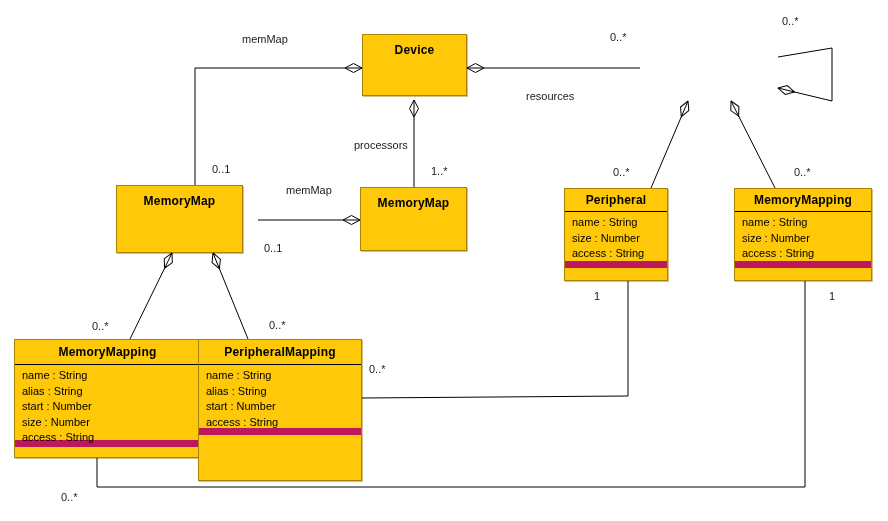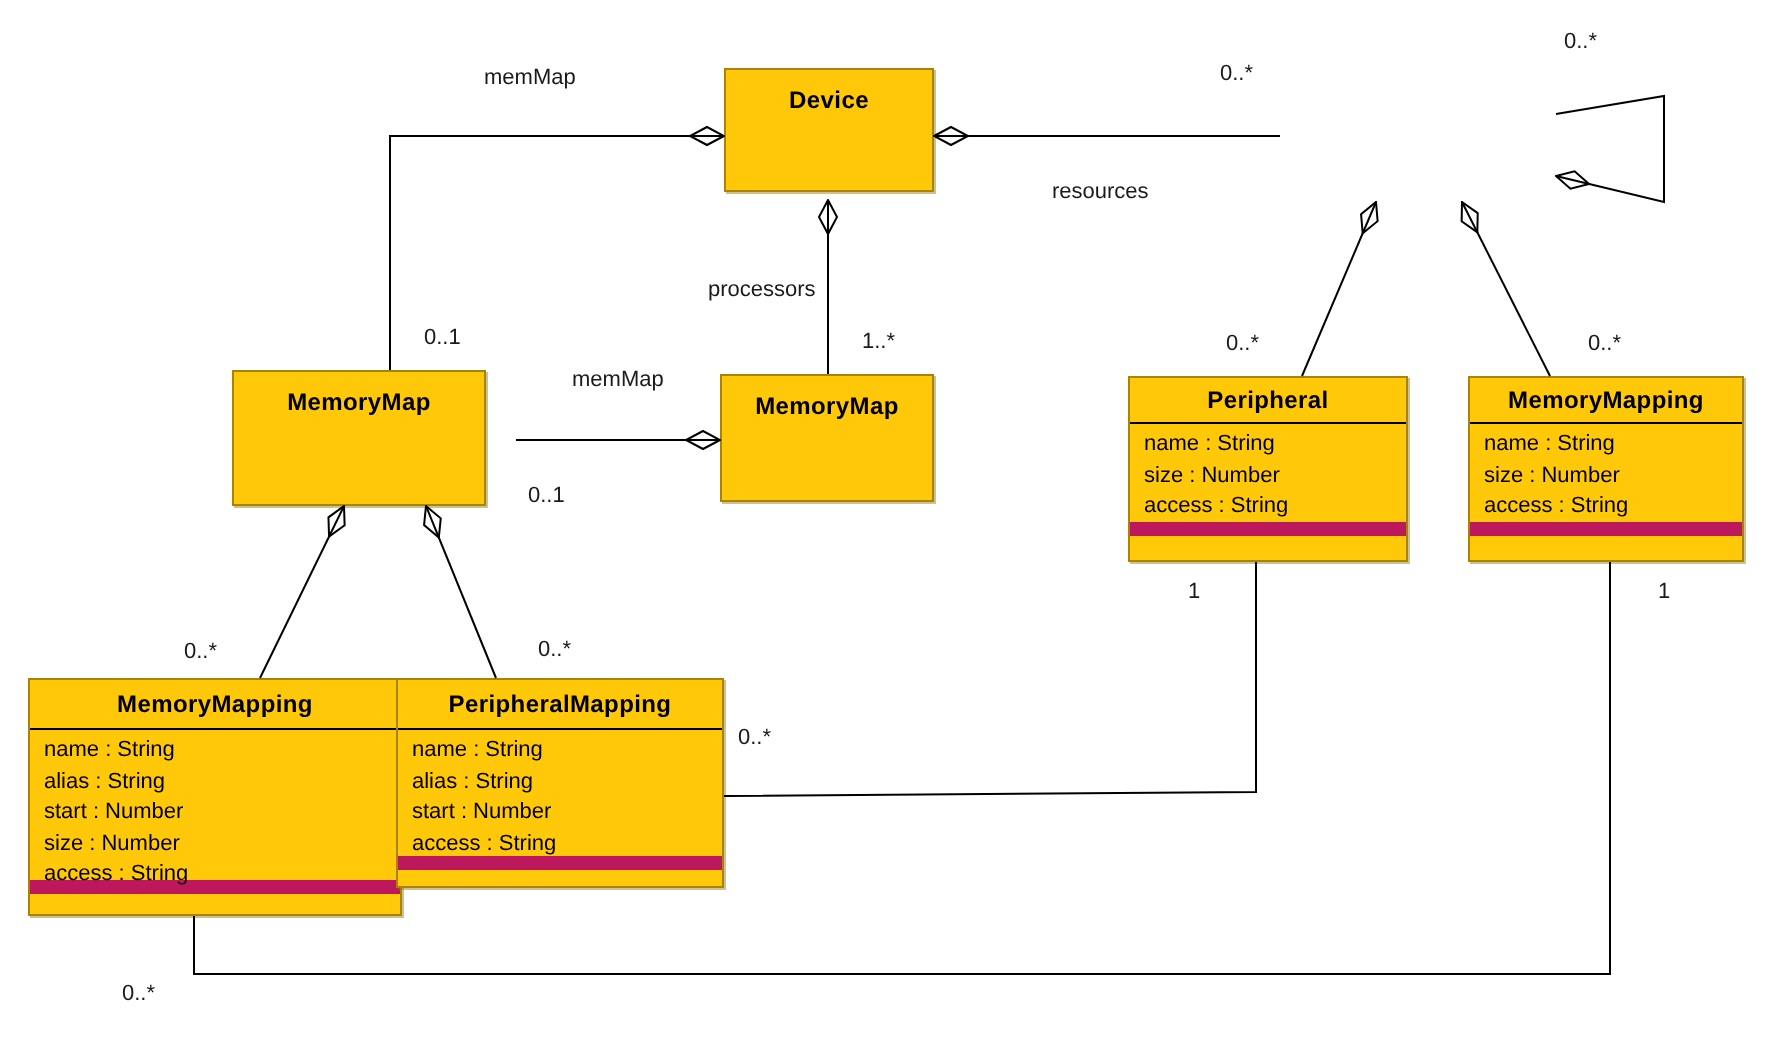--- a/index.html
+++ b/index.html
@@ -74,21 +74,21 @@
 
 
   <div class="uml-class simple" style="left:116px;top:185px;width:127px;height:68px">
     <div class="title">MemoryMap</div>
   </div>
 
   <div class="uml-class simple" style="left:360px;top:187px;width:107px;height:64px">
     <div class="title">MemoryMap</div>
   </div>
 
-  <div class="uml-class comp" style="left:564px;top:188px;width:140px;height:93px">
+  <div class="uml-class comp" style="left:564px;top:188px;width:104px;height:93px">
     <div class="title" style="height:22px">Peripheral</div>
     <div class="attrs" style="height:56px">
       <div>name : String</div>
       <div>size : Number</div>
       <div>access : String</div>
     </div>
     <div class="empty"></div>
   </div>
 
   <div class="uml-class comp" style="left:734px;top:188px;width:138px;height:93px">
@@ -106,21 +106,21 @@
     <div class="attrs" style="height:82px">
       <div>name : String</div>
       <div>alias : String</div>
       <div>start : Number</div>
       <div>size : Number</div>
       <div>access : String</div>
     </div>
     <div class="empty"></div>
   </div>
 
-  <div class="uml-class comp" style="left:198px;top:339px;width:164px;height:105px">
+  <div class="uml-class comp" style="left:198px;top:339px;width:164px;height:142px">
     <div class="title" style="height:24px">PeripheralMapping</div>
     <div class="attrs" style="height:70px">
       <div>name : String</div>
       <div>alias : String</div>
       <div>start : Number</div>
       <div>access : String</div>
     </div>
     <div class="empty"></div>
   </div>
 

